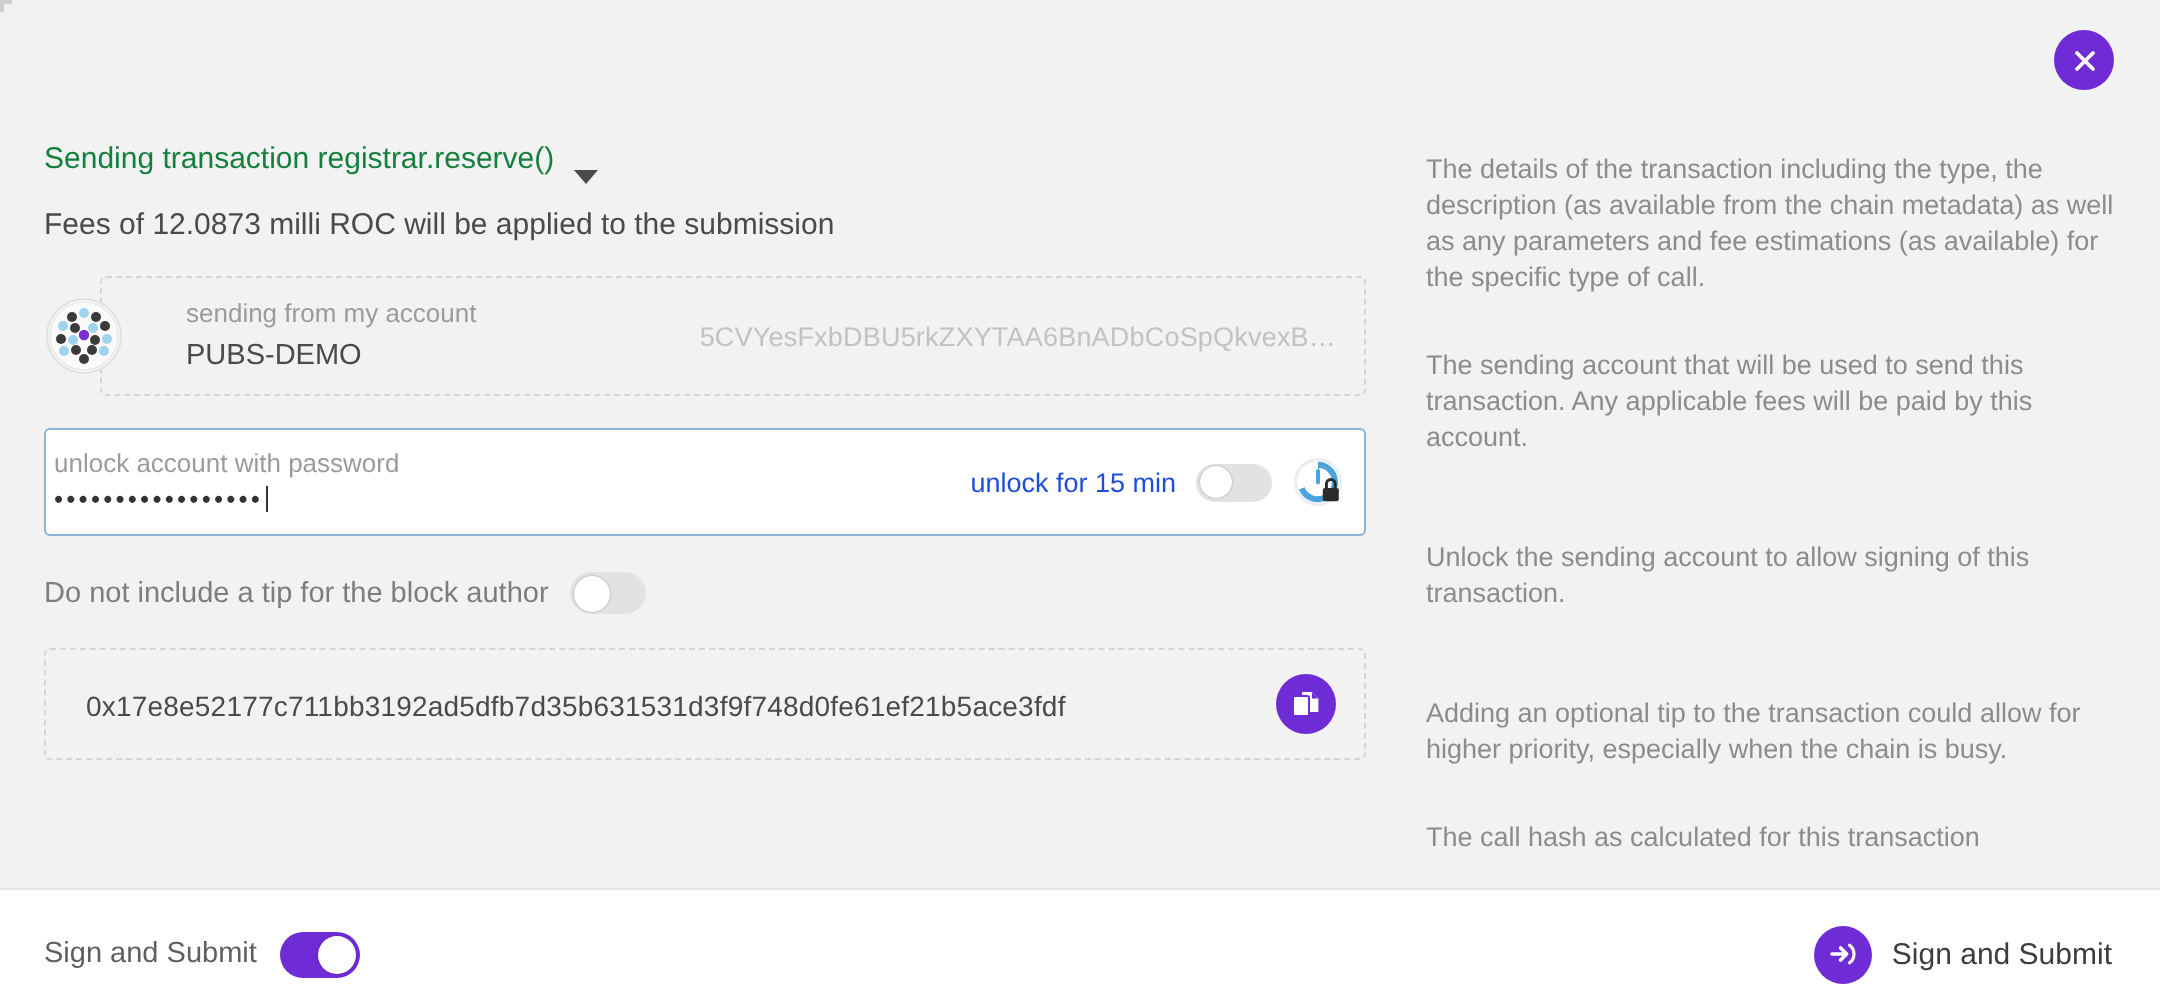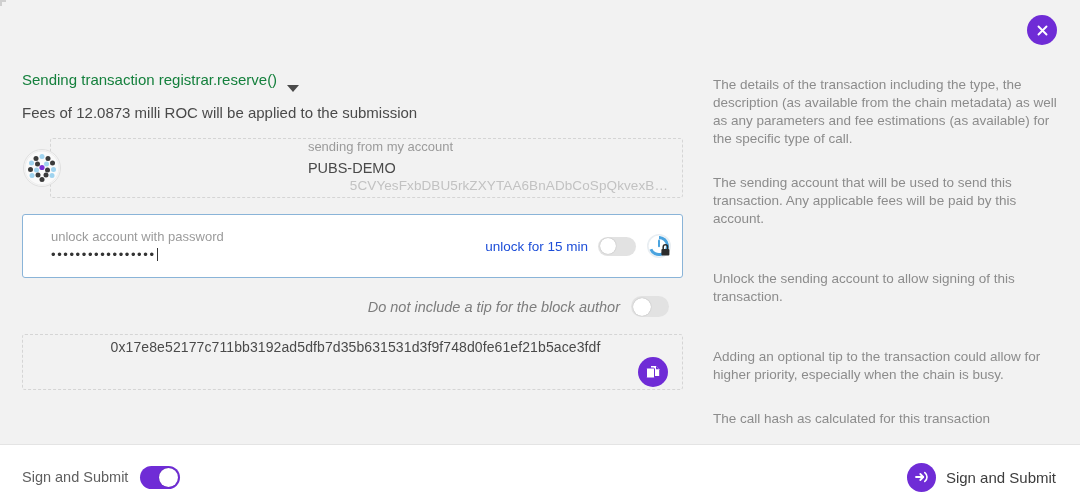--- a/index.html
+++ b/index.html
@@ -88,21 +88,20 @@
     margin-top: 12px;
   }
 
   
   .dashed-box {
     border: 1px dashed #d5d5d5;
     border-radius: 3px;
     background: transparent;
     margin-top: 17px;
     position: relative;
-    flex-direction: column;
   }
   .account-box {
     height: 60px;
     margin-left: 28px;
     display: flex; align-items: center;
     padding: 0 14px 0 42px;
   }
   .identicon {
     position: absolute;
     left: -28px; top: 50%;
@@ -124,26 +123,26 @@
   .acct-addr {
     margin-left: auto;
     font-size: 13.5px; color: #c2c2c2;
     letter-spacing: 0.1px;
     white-space: nowrap;
   }
 
   
   .pw-box {
     margin-top: 16px;
-    height: 64px;
+    height: 54px;
     border: 1px solid #8ab4d8;
     border-radius: 3px;
     background: #ffffff;
     display: flex; align-items: center;
-    padding: 0 10px 0 28px;
+    padding: 0 10px 0 4px;
     position: relative;
   }
   .pw-inner { flex: 0 0 auto; }
   .pw-dots {
     font-size: 13px; color: #333;
     letter-spacing: 1.6px;
     line-height: 16px;
     margin-top: 2px;
     position: relative;
   }
@@ -181,24 +180,23 @@
   .toggle.on .knob { left: auto; right: 1.5px; }
   .lock-icon {
     width: 26px; height: 26px;
     flex: 0 0 auto;
     cursor: pointer;
   }
 
   
   .tip-row {
     margin-top: 18px;
-    display: flex; align-items: center; justify-content: flex-end;
+    display: flex; align-items: center; 
     gap: 11px;
     padding-right: 14px;
-    font-style: italic;
   }
   .tip-label { font-size: 14.5px; color: #7d7d7d; }
   .tip-toggle { width: 38px; height: 21px; border-radius: 11px; }
   .tip-toggle .knob { width: 18px; height: 18px; top: 1.5px; left: 1.5px; }
 
   
   .hash-box {
     height: 56px;
     display: flex; align-items: center;
     padding: 0 14px 0 20px;

